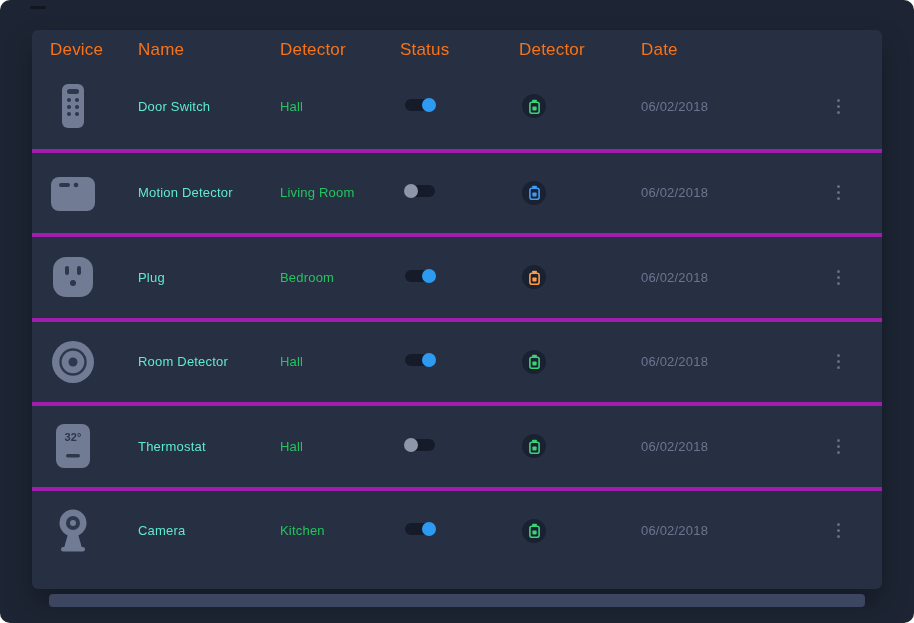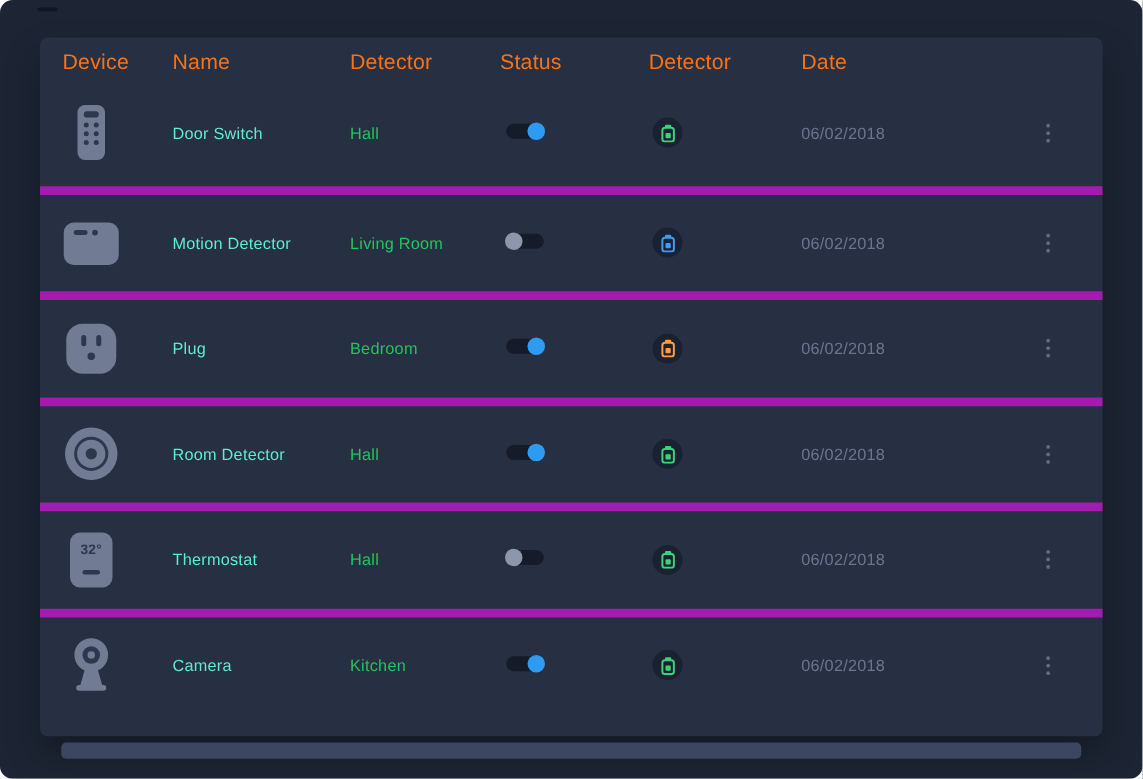--- a/index.html
+++ b/index.html
@@ -17,21 +17,21 @@
   .grid{
     display:grid;
     grid-template-columns:88px 142px 120px 119px 122px 1fr 40px;
     align-items:center;
     padding:0 24px 0 18px;
     box-sizing:border-box;
   }
   .header-row{height:34px;padding-top:6px;}
   .hcell{color:#f97316;font-size:17px;letter-spacing:0.2px;}
   .row{height:84.5px;}
-  .row + .row{border-top:7px solid #a21caf;}
+  .row + .row{border-top:4px solid #a21caf;}
   .cell{font-size:13px;letter-spacing:0.2px;}
   .icon-cell{display:flex;align-items:center;}
   .device-icon{display:inline-flex;width:46px;height:46px;align-items:flex-start;justify-content:center;}
   .name{color:#5eead4;}
   .location{color:#22c55e;}
   .date{color:#6c7590;}
   .toggle{
     position:relative;display:inline-block;width:30px;height:12px;border-radius:6px;
     background:#151b28;margin-left:5px;cursor:pointer;
   }

